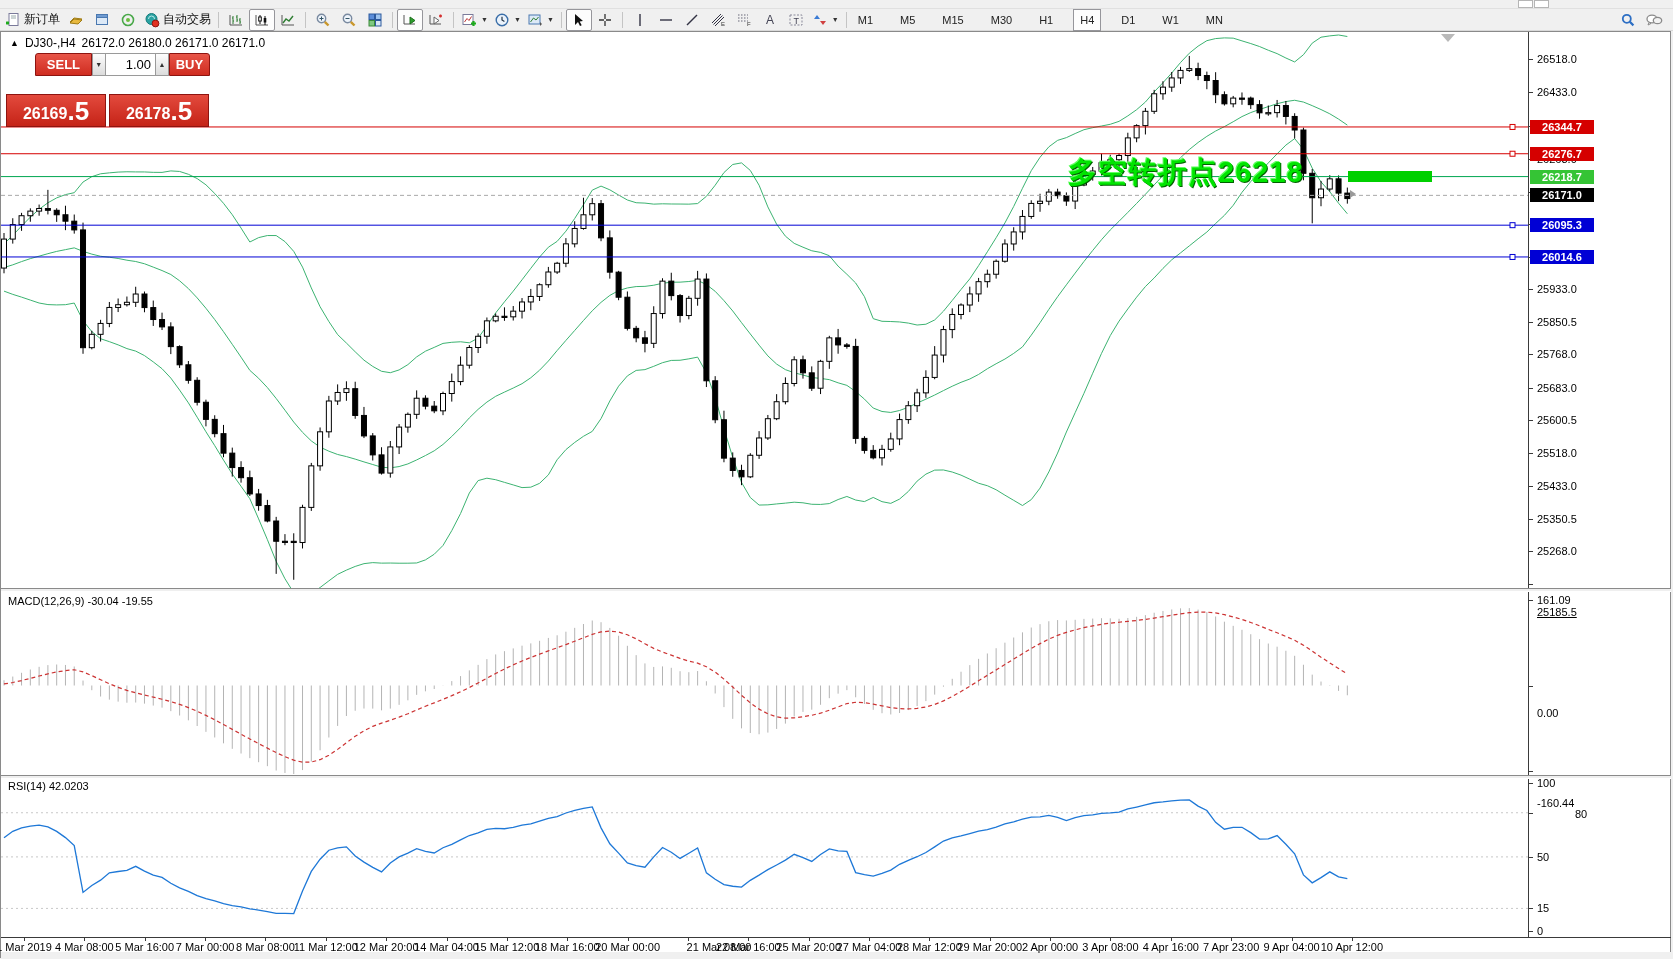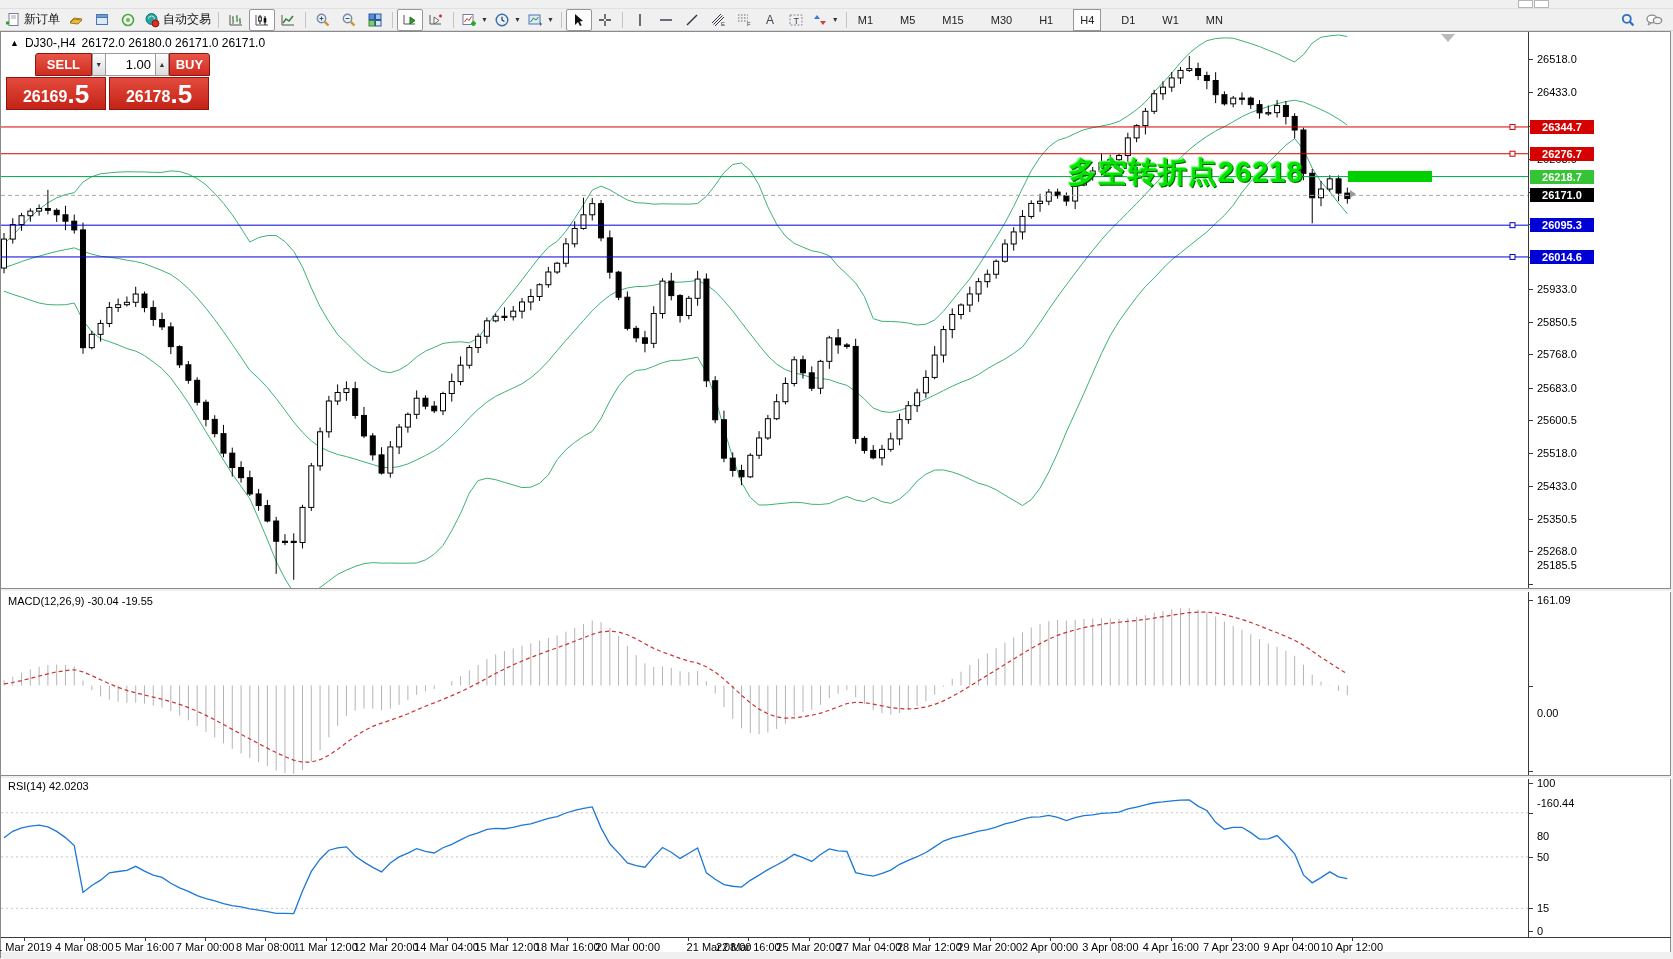--- a/index.html
+++ b/index.html
@@ -40,21 +40,21 @@
   
   #shift-tri{position:absolute;left:1441px;top:34px;width:0;height:0;border-left:7px solid transparent;border-right:7px solid transparent;border-top:8px solid #b9b9b9;}
   
   #trade-panel{position:absolute;left:6px;top:53px;width:204px;}
   #tp-row1{display:flex;height:23px;}
   .tp-btn{background:linear-gradient(#e85548,#cf2c20);color:#fff;font-weight:bold;font-size:13px;display:flex;align-items:center;justify-content:center;border:1px solid #8e1410;box-sizing:border-box;}
   #tp-sell-btn{width:72px;border-radius:3px 0 0 0;margin-left:29px;}
   #tp-buy-btn{width:52px;border-radius:0 3px 0 0;}
   .tp-spin{width:17px;background:linear-gradient(#fdfdfd,#dcdcdc);border:1px solid #9a9a9a;box-sizing:border-box;display:flex;align-items:center;justify-content:center;font-size:7px;color:#333;}
   #tp-volume{width:61px;border:1px solid #9a9a9a;border-left:none;border-right:none;box-sizing:border-box;background:#fff;font-size:13px;color:#000;text-align:right;padding:0 4px;display:flex;align-items:center;justify-content:flex-end;}
-  #tp-row2{display:flex;gap:3px;margin-top:1px;}
+  #tp-row2{display:flex;gap:3px;margin-top:18px;}
   .tp-price{width:100px;height:33px;background:linear-gradient(#e34a3d,#c52317);border:1px solid #8e1410;box-sizing:border-box;color:#fff;display:flex;align-items:flex-end;justify-content:center;padding-bottom:2px;}
   .tp-price .small{font-size:16px;font-weight:bold;line-height:20px;}
   .tp-price .big{font-size:26px;font-weight:bold;line-height:26px;}
   .icon{display:block;}
 </style>
 </head>
 <body>
 
 <div id="app">
 
@@ -844,35 +844,35 @@
       <div class="px-tick" style="top: 420.063px;">25600.5</div>
       <div class="tickmark" style="top: 420.063px;"></div>
       <div class="px-tick" style="top: 452.556px;">25518.0</div>
       <div class="tickmark" style="top: 452.556px;"></div>
       <div class="px-tick" style="top: 486.034px;">25433.0</div>
       <div class="tickmark" style="top: 486.034px;"></div>
       <div class="px-tick" style="top: 518.527px;">25350.5</div>
       <div class="tickmark" style="top: 518.527px;"></div>
       <div class="px-tick" style="top: 551.02px;">25268.0</div>
       <div class="tickmark" style="top: 551.02px;"></div>
-      <div class="px-tick" style="top: 565px;">25185.5</div>
+      <div class="px-tick" style="top: 612px; text-decoration: underline;">25185.5</div>
       <div class="tickmark" style="top: 583.513px;"></div>
     </div>
   <div id="macd-axis">
       <div class="px-tick" style="top: 599.993px;">161.09</div>
       <div class="tickmark" style="top: 599.993px;"></div>
       <div class="px-tick" style="top: 685.5px; margin-top: 27px;">0.00</div>
       <div class="tickmark" style="top: 685.5px;"></div>
       <div class="px-tick" style="top: 803px;">-160.44</div>
       <div class="tickmark" style="top: 770.662px;"></div>
     </div>
   <div id="rsi-axis">
       <div class="px-tick" style="top: 783.3px;">100</div>
       <div class="tickmark" style="top: 783.3px;"></div>
-      <div class="px-tick" style="top: 836px;">80</div>
+      <div class="px-tick" style="top: 814px; margin-left: 38px;">80</div>
       <div class="tickmark" style="top: 812.74px;"></div>
       <div class="px-tick" style="top: 856.9px;">50</div>
       <div class="tickmark" style="top: 856.9px;"></div>
       <div class="px-tick" style="top: 908.42px;">15</div>
       <div class="tickmark" style="top: 908.42px;"></div>
       <div class="px-tick" style="top: 930.5px;">0</div>
       <div class="tickmark" style="top: 930.5px;"></div>
     </div>
   <div id="time-axis">
       <div class="time-label" style="left: 24px;">1 Mar 2019</div>

